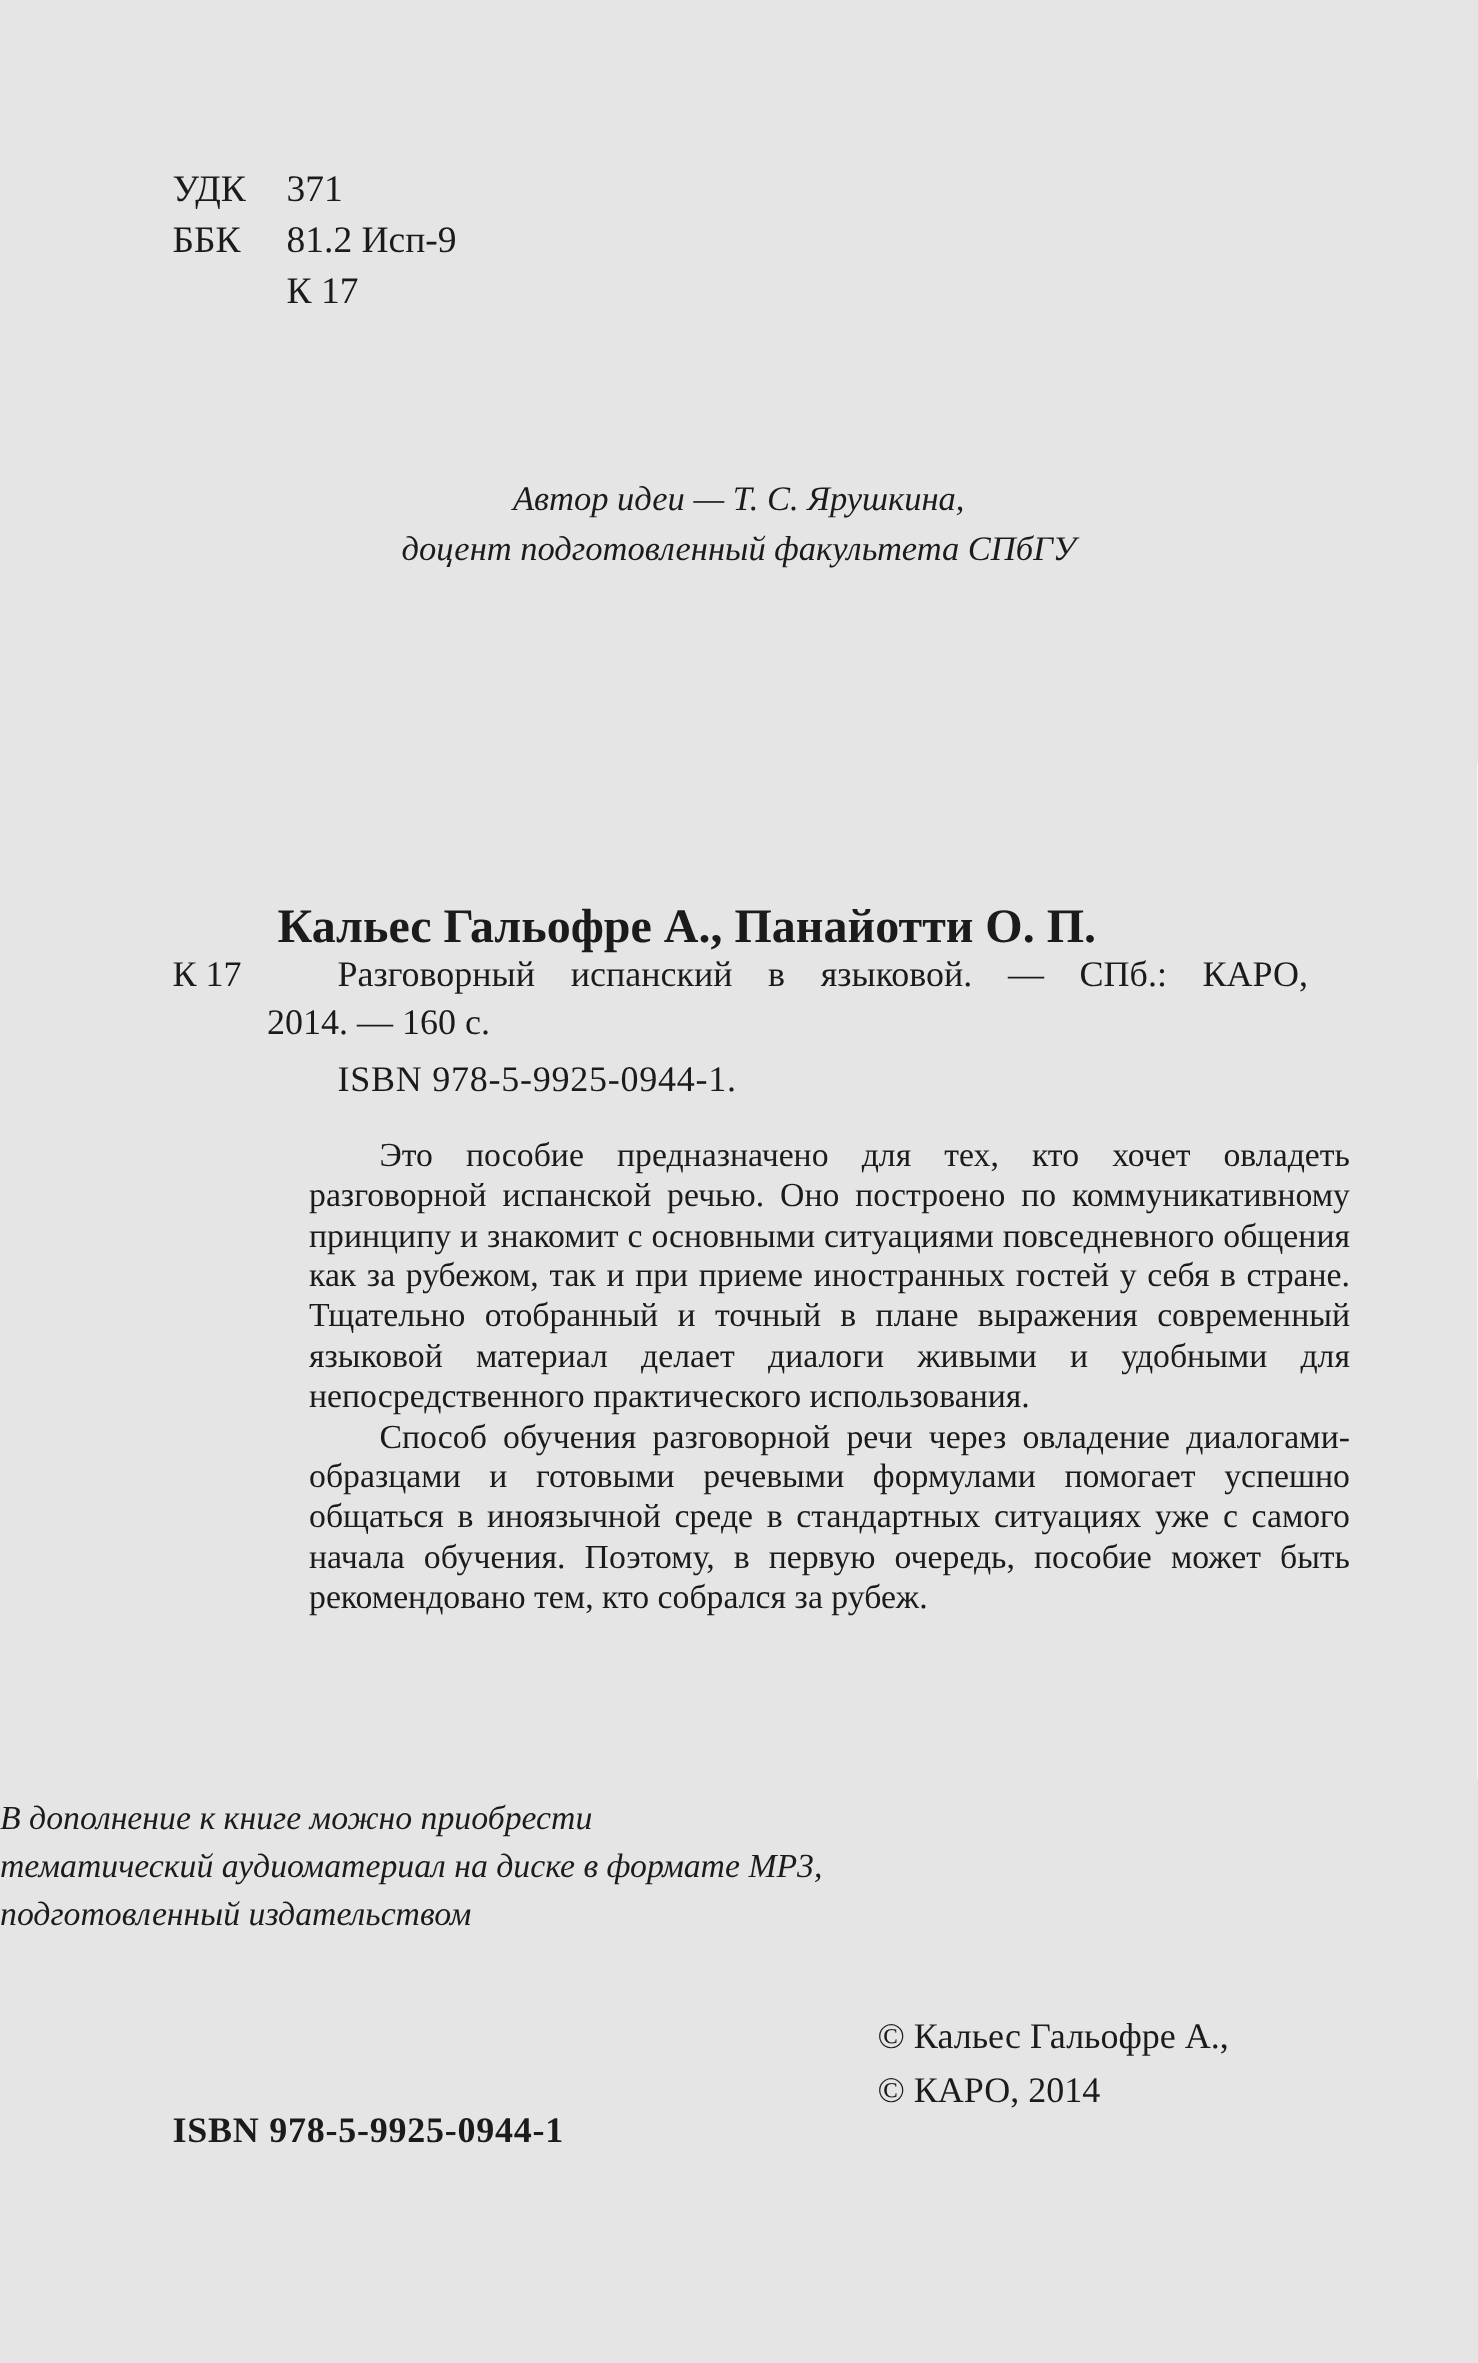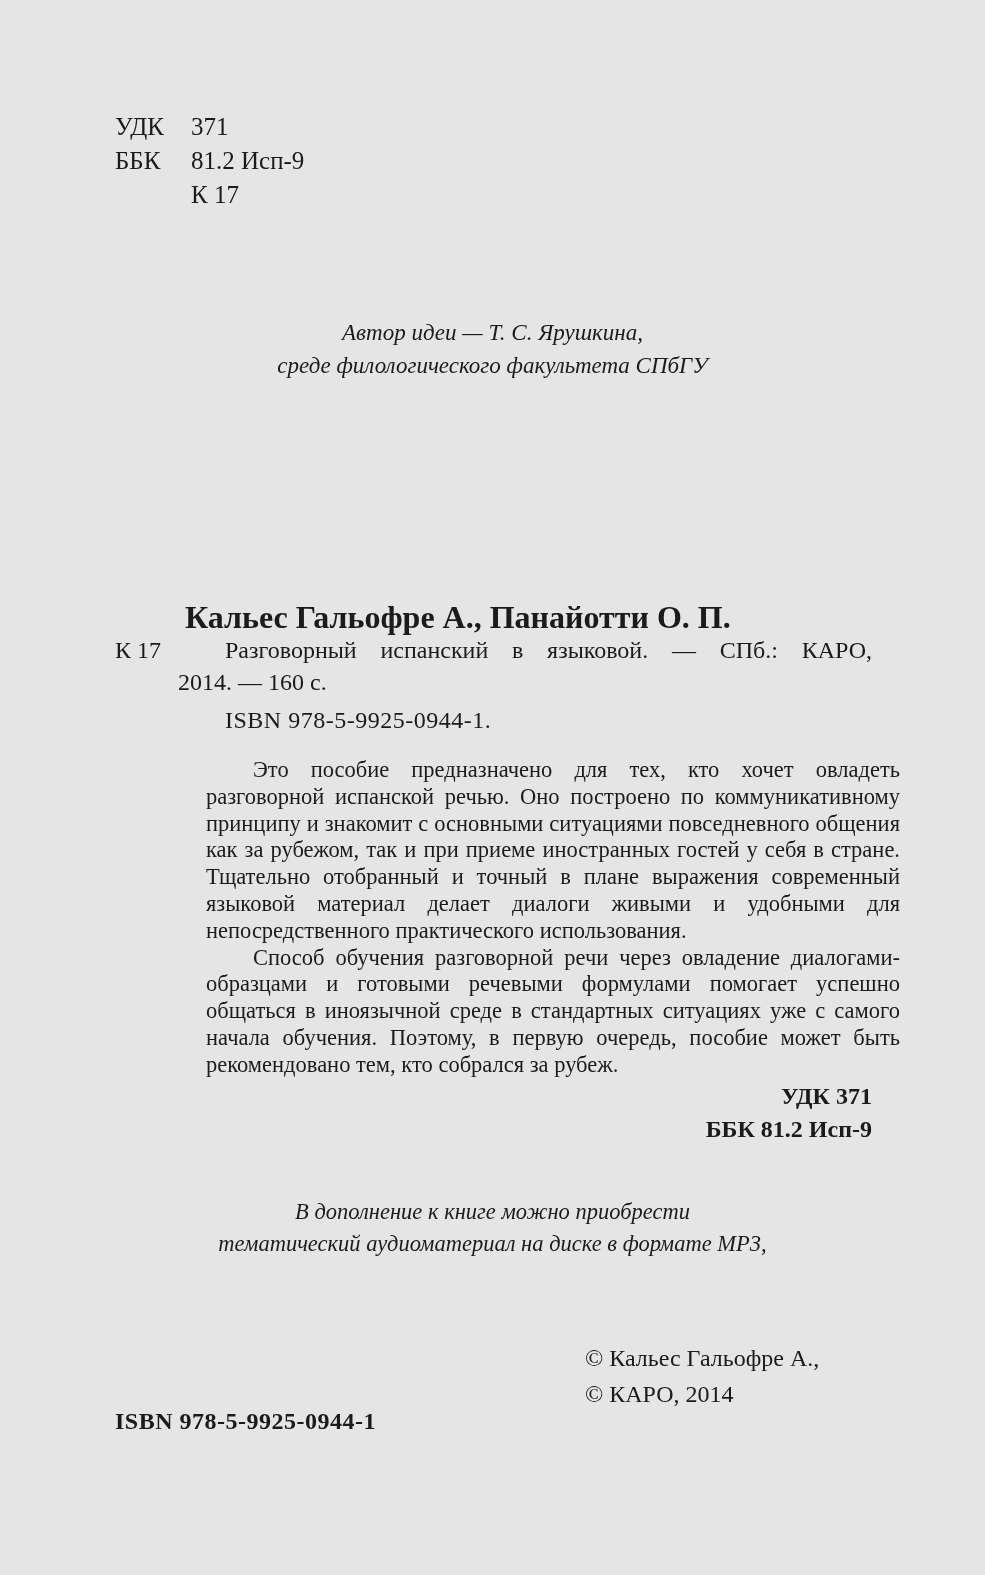--- a/index.html
+++ b/index.html
@@ -65,21 +65,21 @@
   
   .bottom-codes {
     position: absolute; right: 113px; top: 1080px;
     text-align: right; font-weight: bold;
     font-size: 24px; line-height: 33px;
   }
 
   
   .addendum {
     position: absolute; left: 0; top: 1196px; width: 985px;
-    text-align: center; font-style: italic;
+    font-style: italic;
     font-size: 22.5px; line-height: 32px;
   }
 
   
   .copyright {
     position: absolute; left: 585px; top: 1340px;
     font-size: 24px; line-height: 36px;
   }
   .copyright .indent { padding-left: 36px; }
   .footer-isbn {
@@ -103,46 +103,43 @@
       <span class="code-value">81.2 Исп-9</span>
     </div>
     <div class="code-row">
       <span class="code-label"></span>
       <span class="code-value">К 17</span>
     </div>
   </div>
 
   <div class="author-idea">
     <div>Автор идеи — Т. С. Ярушкина,</div>
-    <div>среде филологического факультета СПбГУ</div>
+    <div>доцент подготовленный факультета СПбГУ</div>
   </div>
 
   <div class="bib-authors">Кальес Гальофре А., Панайотти О. П.</div>
 
   <div class="bib-entry">
     <span class="bib-k">К 17</span>
     <div class="bib-desc-line1">Разговорный испанский в языковой. — СПб.: КАРО,</div>
     <div class="bib-desc-line2">2014. — 160 с.</div>
   </div>
 
   <div class="bib-isbn">ISBN 978-5-9925-0944-1.</div>
 
   <div class="annotation">
     <p>Это пособие предназначено для тех, кто хочет овладеть разговорной испанской речью. Оно построено по коммуникативному принципу и знакомит с основными ситуациями повседневного общения как за рубежом, так и при приеме иностранных гостей у себя в стране. Тщательно отобранный и точный в плане выражения современный языковой материал делает диалоги живыми и удобными для непосредственного практического использования.</p>
     <p>Способ обучения разговорной речи через овладение диалогами-образцами и готовыми речевыми формулами помогает успешно общаться в иноязычной среде в стандартных ситуациях уже с самого начала обучения. Поэтому, в первую очередь, пособие может быть рекомендовано тем, кто собрался за рубеж.</p>
   </div>
 
-  <div class="bottom-codes">
-    <div>УДК 371</div>
-    <div>ББК 81.2  Исп-9</div>
-  </div>
 
   <div class="addendum">
     <div>В дополнение к книге можно приобрести</div>
     <div>тематический аудиоматериал на диске в формате МР3,</div>
+    <div>подготовленный издательством</div>
   </div>
 
   <div class="copyright">
     <div>©  Кальес Гальофре А.,</div>
     <div>©  КАРО, 2014</div>
   </div>
 
   <div class="footer-isbn">ISBN 978-5-9925-0944-1</div>
 
 </div>

